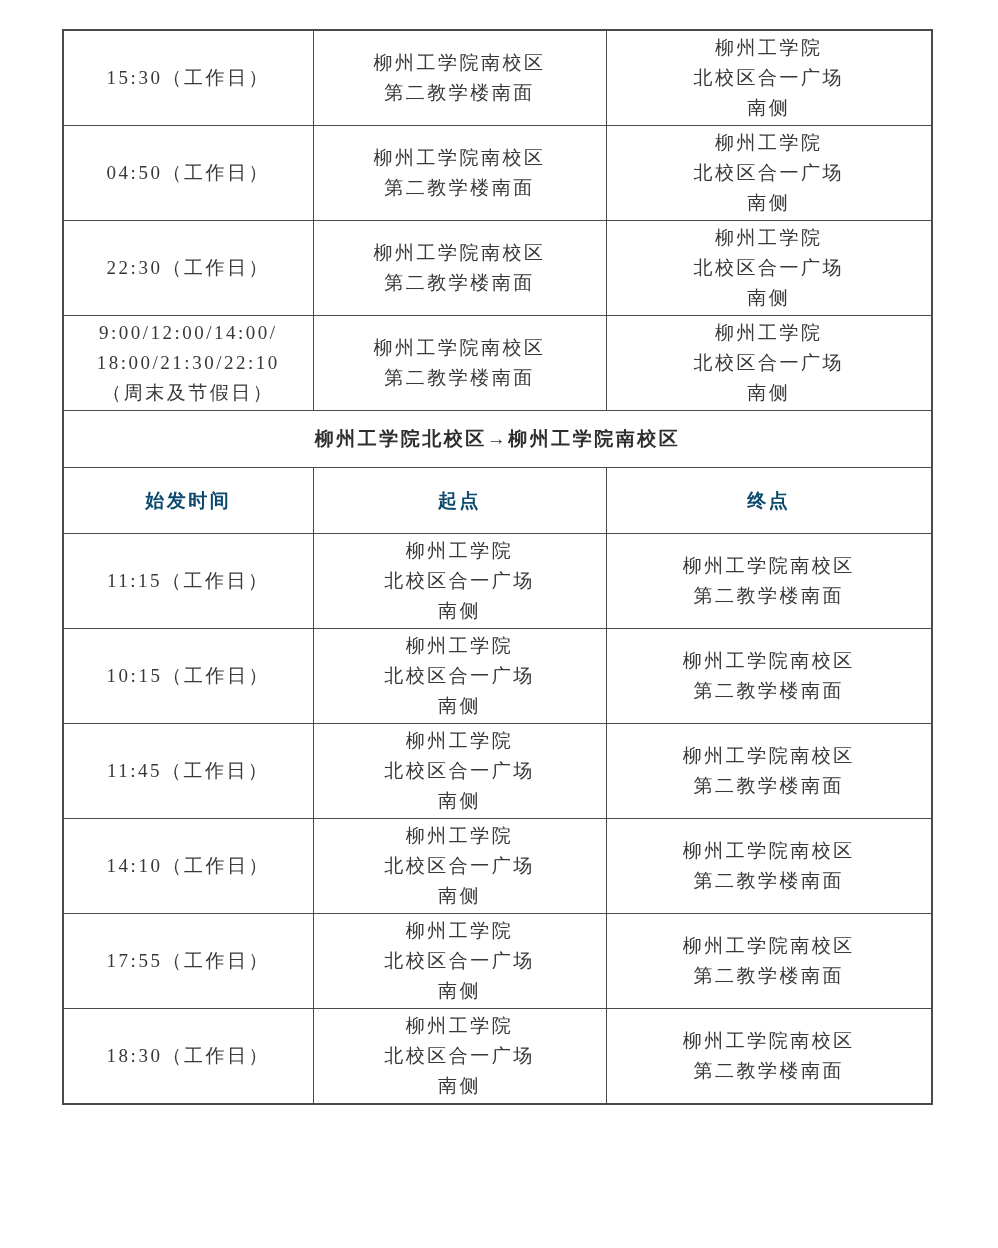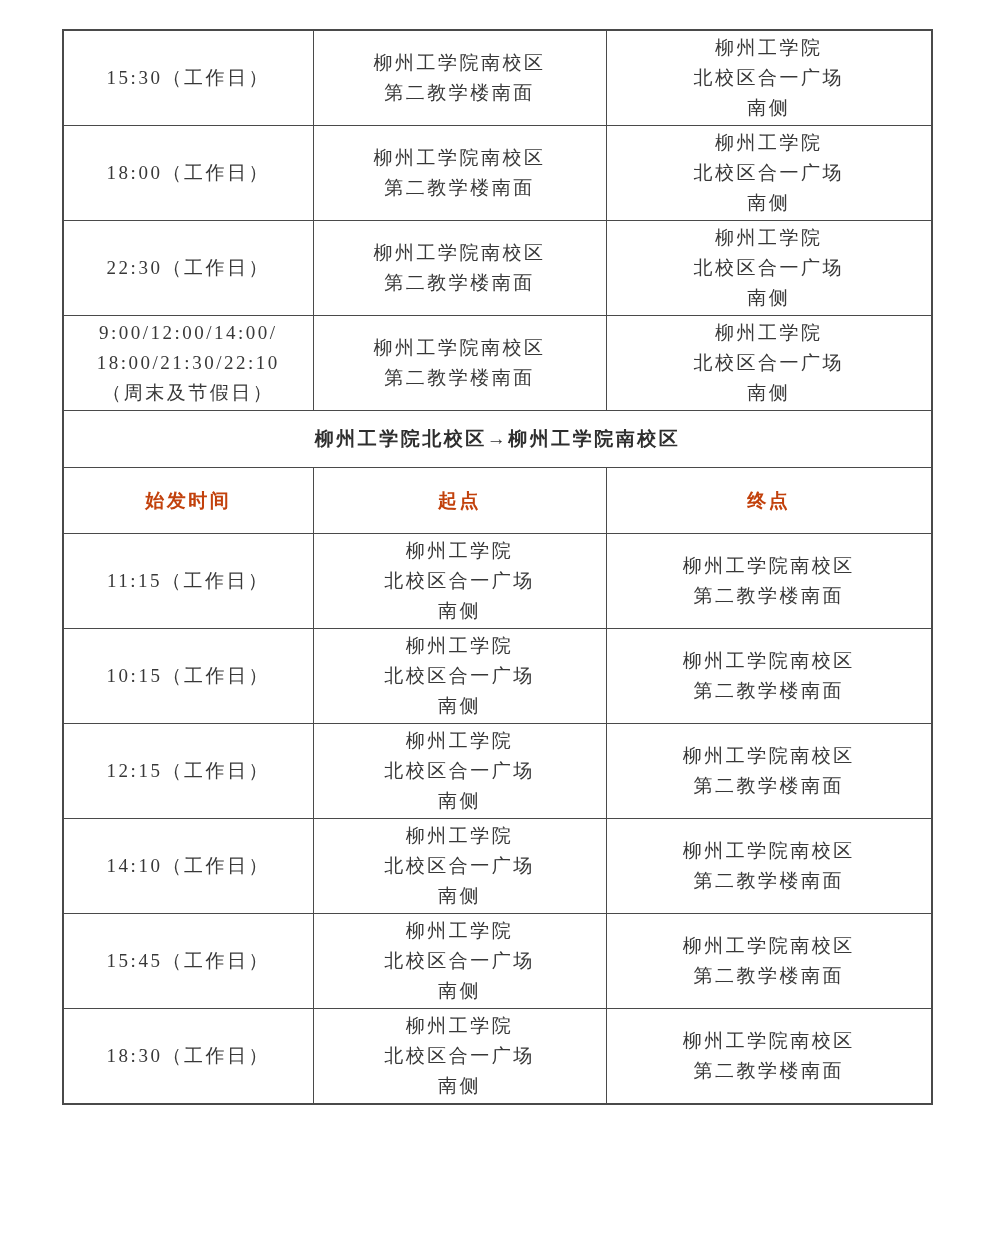--- a/index.html
+++ b/index.html
@@ -47,21 +47,21 @@
   td.section-title {
     font-weight: bold;
     font-size: 22px;
     letter-spacing: 1px;
     color: #2e2e2e;
   }
   td.col-head {
     font-weight: bold;
     font-size: 20px;
     letter-spacing: 3px;
-    color: #c2410c;
+    color: #0c4a6e;
   }
 </style>
 </head>
 <body>
 
 <div class="page">
   <table class="schedule">
     <colgroup>
       <col style="width:250px">
       <col style="width:293px">
@@ -71,21 +71,21 @@
 
       <tr class="row-std">
         <td class="time-cell">15:30（工作日）</td>
         <td>柳州工学院南校区
 第二教学楼南面</td>
         <td>柳州工学院
 北校区合一广场
 南侧</td>
       </tr>
       <tr class="row-std">
-        <td class="time-cell">18:00（工作日）</td>
+        <td class="time-cell">04:50（工作日）</td>
         <td>柳州工学院南校区
 第二教学楼南面</td>
         <td>柳州工学院
 北校区合一广场
 南侧</td>
       </tr>
       <tr class="row-std">
         <td class="time-cell">22:30（工作日）</td>
         <td>柳州工学院南校区
 第二教学楼南面</td>
@@ -124,37 +124,37 @@
       </tr>
       <tr class="row-std">
         <td class="time-cell">10:15（工作日）</td>
         <td>柳州工学院
 北校区合一广场
 南侧</td>
         <td>柳州工学院南校区
 第二教学楼南面</td>
       </tr>
       <tr class="row-std">
-        <td class="time-cell">12:15（工作日）</td>
+        <td class="time-cell">11:45（工作日）</td>
         <td>柳州工学院
 北校区合一广场
 南侧</td>
         <td>柳州工学院南校区
 第二教学楼南面</td>
       </tr>
       <tr class="row-std">
         <td class="time-cell">14:10（工作日）</td>
         <td>柳州工学院
 北校区合一广场
 南侧</td>
         <td>柳州工学院南校区
 第二教学楼南面</td>
       </tr>
       <tr class="row-std">
-        <td class="time-cell">15:45（工作日）</td>
+        <td class="time-cell">17:55（工作日）</td>
         <td>柳州工学院
 北校区合一广场
 南侧</td>
         <td>柳州工学院南校区
 第二教学楼南面</td>
       </tr>
       <tr class="row-std">
         <td class="time-cell">18:30（工作日）</td>
         <td>柳州工学院
 北校区合一广场

